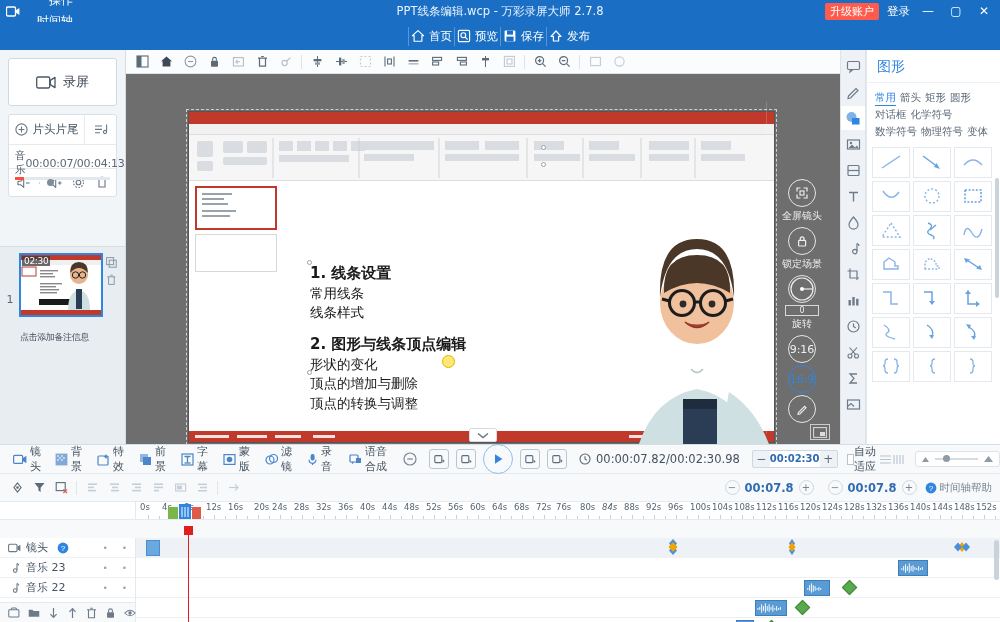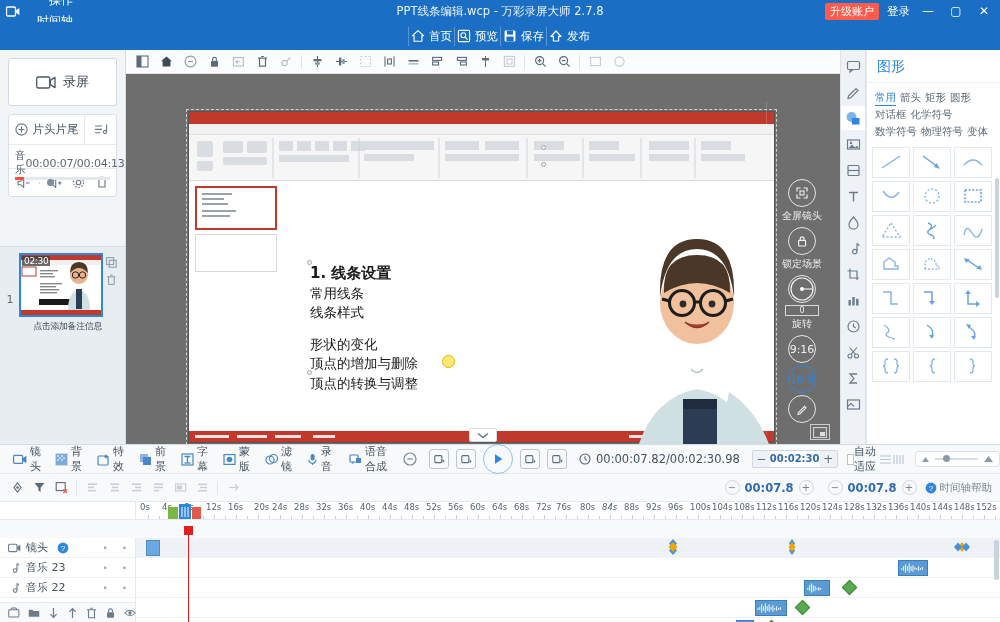--- a/index.html
+++ b/index.html
@@ -59,21 +59,21 @@
   .vslider{ flex:1; height:2px; background:#c9d3dc; position:relative; margin:0 2px;}
   .vslider > i{ position:absolute; left:8px; top:-3px; width:7px; height:7px; border-radius:50%; background:#7f8d9b;}
   .ico-btn{ width:19px; height:19px; display:flex; align-items:center; justify-content:center; color:#6a7785;}
 
   .slides{ position:absolute; left:0; right:0; top:196px; bottom:0; background:#e8edf2; border-top:1px solid #d6dde4; padding:6px 4px;}
   .slide-item{ display:flex; align-items:flex-start; gap:3px;}
   .slide-no{ width:12px; text-align:center; font-size:11px; color:#5a6774; padding-top:40px;}
   .thumb{ position:relative; width:84px; height:64px; border:2px solid #2f86e0; background:#fff; overflow:hidden;}
   .thumb-badge{ position:absolute; left:1px; top:1px; background:rgba(60,60,60,.75); color:#fff;
     font-size:9px; padding:0 2px; z-index:4; letter-spacing:-.3px;}
-  .thumb-note{ font-size:9px; color:#3f4a56; text-align:right; width:84px; margin-left:15px; margin-top:2px;
+  .thumb-note{ font-size:9px; color:#3f4a56; text-align:left; width:84px; margin-left:15px; margin-top:13px;
     border:1px solid transparent; letter-spacing:-.4px;}
   .thumb-side{ display:flex; flex-direction:column; gap:6px; padding-top:4px; color:#8b98a5;}
 
   
   .canvas-wrap{ position:absolute; left:126px; top:50px; right:160px; bottom:178px; background:#6e6e6e;}
   .canvas-toolbar{ position:absolute; left:0; top:0; right:0; height:24px; background:#fbfcfd;
     border-bottom:1px solid #dde3e9; display:flex; align-items:center; gap:0; padding-left:4px;}
   .ct-ico{ width:24px; height:22px; display:flex; align-items:center; justify-content:center; color:#5d6b79;}
   .ct-ico.dim{ color:#c2cbd4;}
   .ct-sep{ width:1px; height:14px; background:#dde3e9; margin:0 3px;}
@@ -557,20 +557,21 @@
                 <rect x="542" y="4" width="20" height="3"></rect>
               </g>
             </svg>
         </div>
 
         <div class="slide-text">
           <div class="st-h">1. 线条设置</div>
           <div class="st-l">常用线条</div>
           <div class="st-l">线条样式</div>
           <div class="st-gap"></div>
+          <div class="st-h">2. 图形与线条顶点编辑</div>
           <div class="st-l">形状的变化</div>
           <div class="st-l">顶点的增加与删除</div>
           <div class="st-l">顶点的转换与调整</div>
         </div>
 
         <svg class="avatar" viewBox="0 0 180 300">
           <path d="M20 300 q0 -115 68 -128 q68 13 68 128 Z" fill="#cfe0e2"></path>
           <rect x="74" y="182" width="34" height="118" fill="#2b3d55"></rect>
           <path d="M120 175 q34 22 46 72 q4 14 -8 16 q-10 1 -16 -12 q-10 -26 -28 -44 Z" fill="#cfe0e2"></path>
           <path d="M140 238 q12 10 20 12 q7 2 8 -4 q1 -6 -8 -10 Z" fill="#e8b48f"></path>

